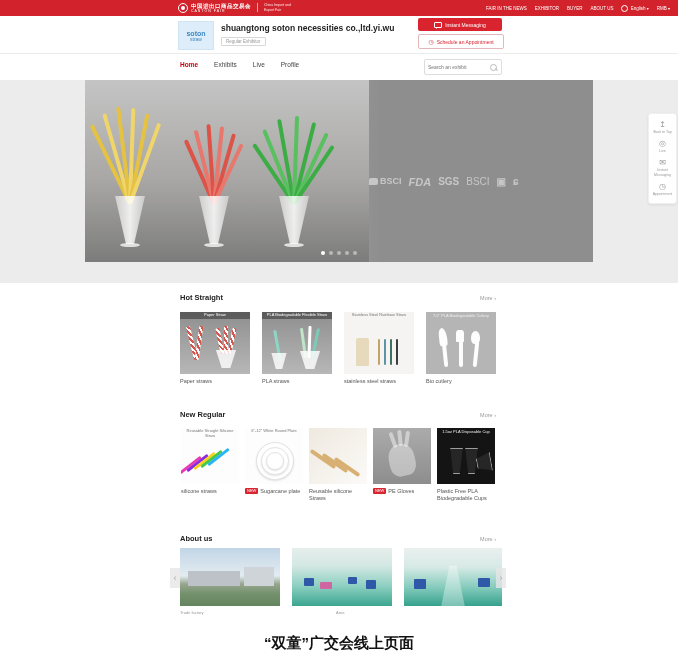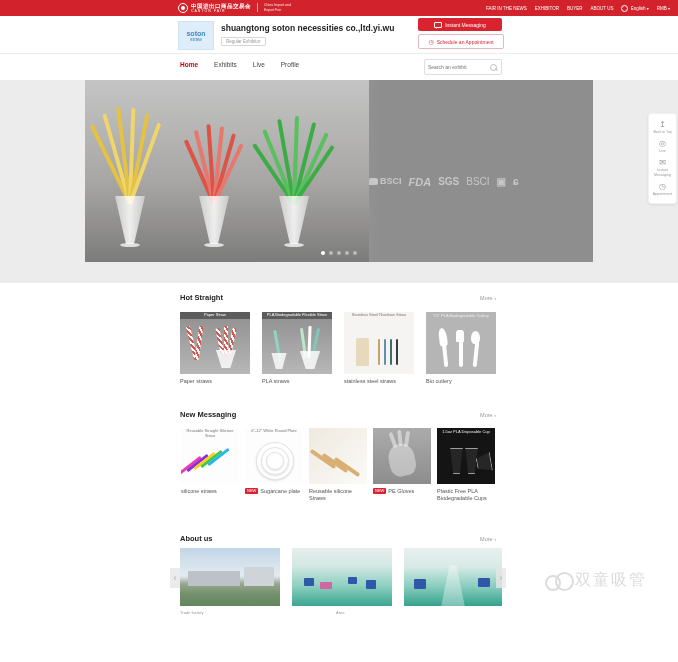--- a/index.html
+++ b/index.html
@@ -342,21 +342,21 @@
           <span class="ut" style="left:48px;height:26px;transform:rotate(6deg)"></span>
           <span class="ut-head" style="left:45px;bottom:30px;width:9px;height:13px;"></span>
           <div class="ov-light">7.5" PLA Biodegradable Cutlery</div>
         </div>
         <div class="pcap">Bio cutlery</div>
       </div>
     </div>
   </div>
 
   <div class="section" style="top:398px;height:120px;">
-    <div class="sec-title" style="top:12px">New Messaging</div>
+    <div class="sec-title" style="top:12px">New Regular</div>
     <div class="sec-more" style="top:14px">More ›</div>
     <div class="cards" style="top:30px;gap:6px;left:181px;">
       <div class="pcard" style="width:58px">
         <div class="pimg img-white" style="width:58px;height:56px;">
           <i class="tube" style="left:8px;bottom:6px;width:3px;height:26px;background:#e93cb0;transform:rotate(52deg)"></i>
           <i class="tube" style="left:15px;bottom:8px;width:3px;height:26px;background:#8a2be2;transform:rotate(52deg)"></i>
           <i class="tube" style="left:22px;bottom:10px;width:3px;height:26px;background:#f7d21e;transform:rotate(52deg)"></i>
           <i class="tube" style="left:29px;bottom:12px;width:3px;height:26px;background:#44c84a;transform:rotate(52deg)"></i>
           <i class="tube" style="left:36px;bottom:14px;width:3px;height:26px;background:#29b6f6;transform:rotate(52deg)"></i>
           <div class="ov-dark">Reusable Straight Silicone Straw</div>
@@ -424,22 +424,16 @@
       <span class="aisle"></span>
       <span class="mach" style="left:10%;top:54%;width:12%;height:16%;"></span>
       <span class="mach" style="left:76%;top:52%;width:12%;height:16%;"></span>
     </div>
   </div>
   <div class="arrow" style="left:170px;">‹</div>
   <div class="arrow" style="left:496px;">›</div>
   <div class="abt-cap" style="left:180px;">Trade factory</div>
   <div class="abt-cap" style="left:336px;">Area</div>
 
-  <div class="wm">
-    <span class="wm-rings">
-        <i class="r1"></i>
-        <i class="r2"></i>
-      </span>
-    <span class="wm-text">双童吸管</span>
-  </div>
-
+
+  <div class="page-caption">“双童”广交会线上页面</div>
 
 </div>
 
 </body></html>

